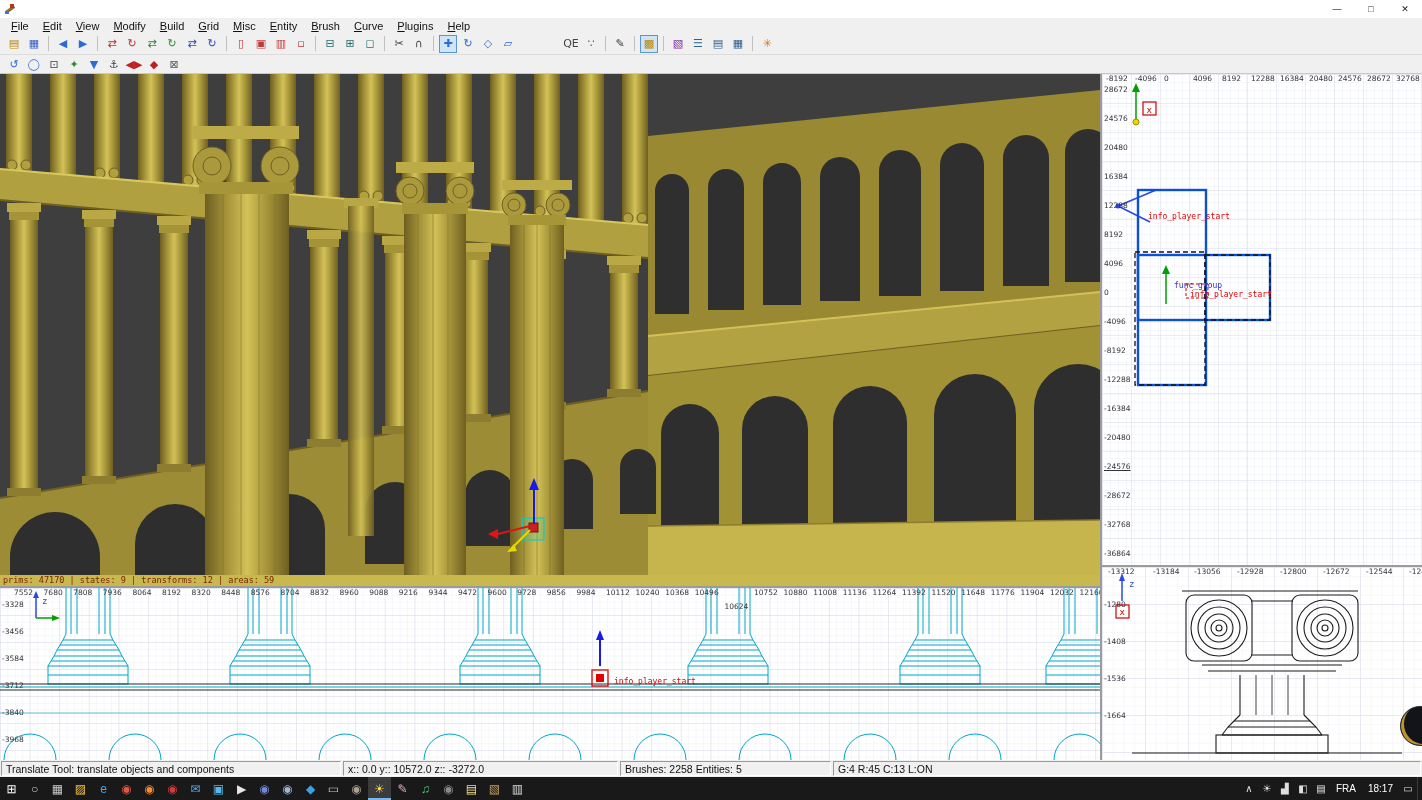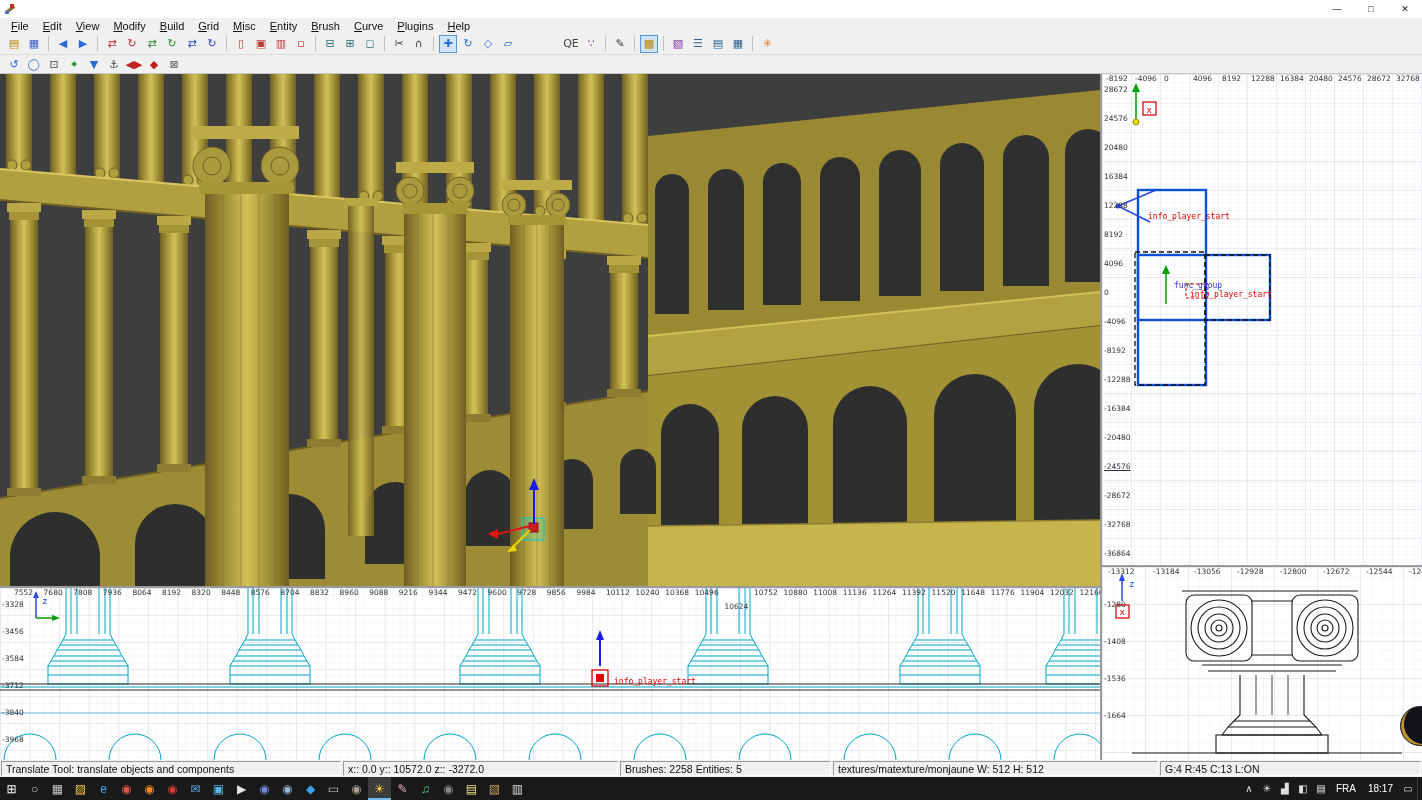--- a/index.html
+++ b/index.html
@@ -306,20 +306,21 @@
       <rect x="522" y="444" width="22" height="22" fill="rgba(0,220,220,0.18)" stroke="#00cccc"></rect>
       <rect x="529" y="449" width="9" height="9" fill="#cc2020" stroke="#801010"></rect>
       <line x1="534" y1="450" x2="534" y2="416" stroke="#1a1ae8" stroke-width="2"></line>
       <polygon points="529,416 539,416 534,404" fill="#1a1ae8"></polygon>
       <line x1="530" y1="452" x2="498" y2="460" stroke="#e01414" stroke-width="2"></line>
       <polygon points="498,455 498,465 488,460" fill="#e01414"></polygon>
       <line x1="530" y1="456" x2="512" y2="474" stroke="#e6d800" stroke-width="2"></line>
       <polygon points="514,470 517,477 507,478" fill="#e6d800"></polygon>
     </g>
   </svg>
+  <div id="overlay-stats">prims: 47170 | states: 9 | transforms: 12 | areas: 59</div>
 </div>
 
 <div id="vp-xy">
   <svg width="320" height="491" viewBox="0 0 320 491">
     <defs>
       <pattern id="g8a" width="8" height="8" patternUnits="userSpaceOnUse">
           <path d="M8 0H0V8" fill="none" stroke="#eef0f6" stroke-width="1"></path>
         </pattern>
       <pattern id="g32a" width="29" height="29" patternUnits="userSpaceOnUse">
           <path d="M29 0H0V29" fill="none" stroke="#d9dce8" stroke-width="1"></path>
@@ -546,21 +547,20 @@
 </div>
 
 <div class="splitter-v"></div>
 <div class="splitter-h-left"></div>
 <div class="splitter-h-right"></div>
 
 <div id="statusbar">
   <div class="sb-cell" style="width:340px">Translate Tool: translate objects and components</div>
   <div class="sb-cell" style="width:275px">x::  0.0   y:: 10572.0   z:: -3272.0</div>
   <div class="sb-cell" style="width:211px">Brushes: 2258 Entities: 5</div>
-  <div class="sb-cell" style="width:325px">textures/matexture/monjaune W: 512 H: 512</div>
   <div class="sb-cell" style="flex:1">G:4  R:45  C:13  L:ON</div>
 </div>
 
 <div id="taskbar">
   <div style="display:flex">
       <div class="tb-app" style="color: rgb(255, 255, 255);">⊞</div>
       <div class="tb-app" style="color: rgb(200, 200, 200);">○</div>
       <div class="tb-app" style="color: rgb(200, 200, 200);">▦</div>
       <div class="tb-app" style="color: rgb(244, 197, 66);">▨</div>
       <div class="tb-app" style="color: rgb(69, 167, 232);">e</div>

